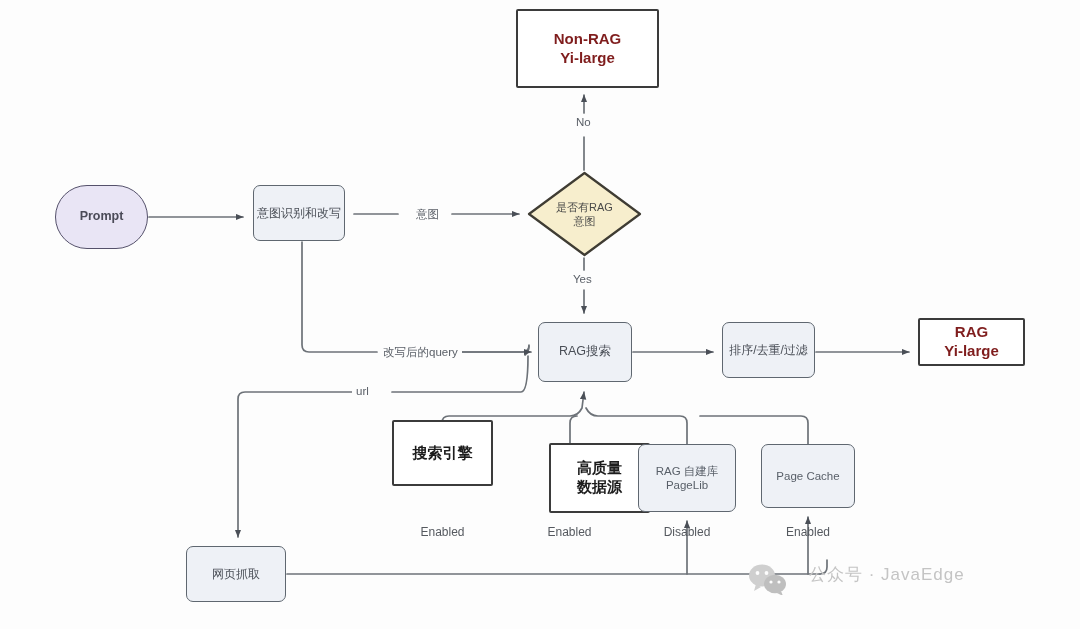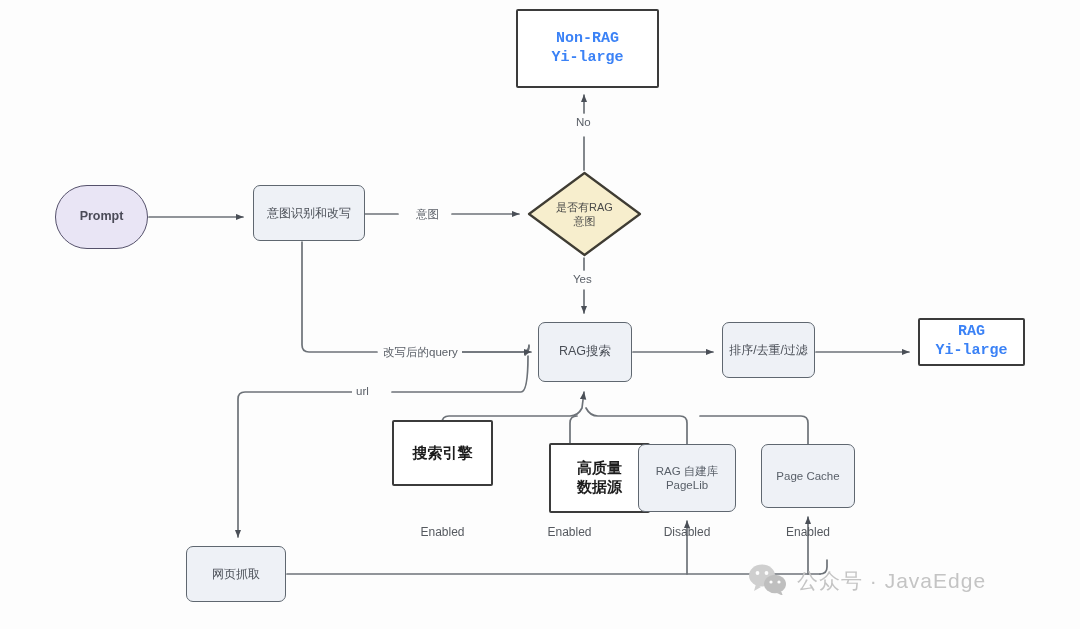--- a/index.html
+++ b/index.html
@@ -45,21 +45,21 @@
     font-weight: bold;
   }
   
   .proc {
     background: #eef1f6;
     border: 1.5px solid #5f6770;
     border-radius: 7px;
     color: #4a4f57;
     font-size: 12px;
   }
-  .n-intent { left: 253px; top: 185px; width: 112px; height: 56px; }
+  .n-intent { left: 253px; top: 185px; width: 92px; height: 56px; }
   .n-ragsearch { left: 538px; top: 322px; width: 94px; height: 60px; font-size: 12.5px; }
   .n-rank { left: 722px; top: 322px; width: 93px; height: 56px; }
   .n-fetch { left: 186px; top: 546px; width: 100px; height: 56px; }
   .n-pagelib { left: 638px; top: 444px; width: 98px; height: 68px; font-size: 11.5px; color:#585f68; }
   .n-pagecache { left: 761px; top: 444px; width: 94px; height: 64px; font-size: 11.5px; color:#585f68; }
 
   
   .strong {
     background: #ffffff;
     border: 2.3px solid #3b3b3b;
@@ -69,24 +69,23 @@
     font-size: 15px;
   }
   .n-engine { left: 392px; top: 420px; width: 101px; height: 66px; }
   .n-hq { left: 549px; top: 443px; width: 101px; height: 70px; }
 
   
   .model {
     background: #ffffff;
     border: 2.5px solid #3b3b3b;
     border-radius: 2px;
-    color: #3b82f6;
+    color: #7f1d1d;
     font-weight: bold;
     font-size: 15px;
-    font-family: Liberation Mono, monospace;
   }
   .n-nonrag { left: 516px; top: 9px; width: 143px; height: 79px; }
   .n-ragyi { left: 918px; top: 318px; width: 107px; height: 48px; }
 
   
   .n-diamond {
     left: 527px; top: 171px; width: 115px; height: 86px;
   }
   .n-diamond .dshape {
     position: absolute; left: 0; top: 0; width: 100%; height: 100%;
@@ -113,24 +112,24 @@
     color: #55595f;
     text-align: center;
     white-space: nowrap;
   }
 
   
   .watermark {
     position: absolute;
     left: 748px; top: 563px;
     display: flex;
-    align-items: flex-end;
-    gap: 9px;
+    align-items: flex-start;
+    gap: 21px;
     color: #c9c9c9;
-    font-size: 21px;
+    font-size: 17px;
     letter-spacing: 1px;
     user-select: none;
   }
   .watermark .wm-text { color: #c4c4c4; }
   .wechat-ic { display:block; }
 </style>
 </head>
 <body>
 
 <div id="canvas">

